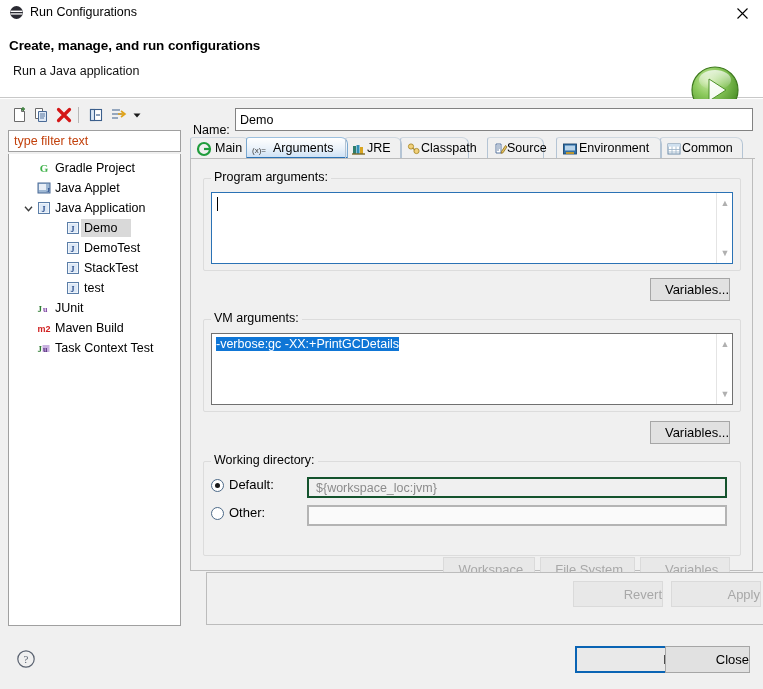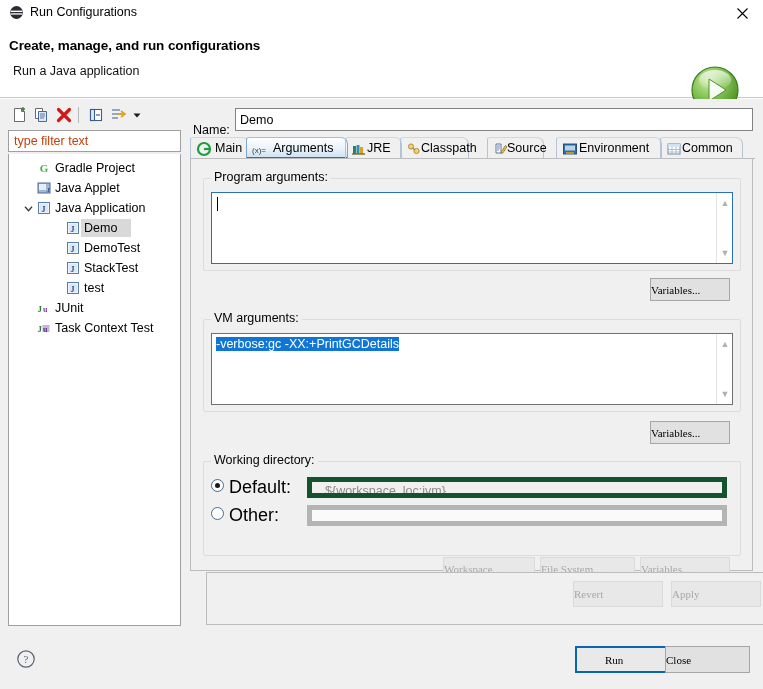--- a/index.html
+++ b/index.html
@@ -236,24 +236,24 @@
   }
   .ta-scroll .arr.up { top: 2px; }
   .ta-scroll .arr.dn { bottom: 2px; }
 
   
   .btn {
     position: absolute;
     box-sizing: border-box;
     border: 1px solid #a6a6a6;
     background: #e1e1e1;
-    font-family: Liberation Serif, serif;
-    font-size: 11px;
+    font-family: Liberation Sans, sans-serif;
+    font-size: 13px;
     color: #000;
-    text-align: left;
+    text-align: right;
     cursor: pointer;
     white-space: nowrap;
     padding: 0;
   }
   .btn.primary { border: 2px solid #0a64b4; background: #e9e9e9; }
   .btn.flat-dis { color: #a8a8a8; background: #e8e8e8; border-color: #dadada; }
 
   
   .radio-row { position: absolute; height: 20px; }
   .radio {
@@ -261,31 +261,31 @@
     border-radius: 50%;
     border: 1px solid #4d6a88;
     background: #ffffff;
     box-sizing: border-box;
   }
   .radio .dot {
     position: absolute; left: 3px; top: 3px; width: 5px; height: 5px;
     border-radius: 50%; background: #1a1a1a;
   }
   .radio-row .rlbl {
-    position: absolute; left: 18px; top: 1px; font-size: 18px;
+    position: absolute; left: 18px; top: 1px; font-size: 13px;
   }
   .ro-field {
     position: absolute;
     box-sizing: border-box;
-    border: 5px solid #14532d;
+    border: 2px solid #14532d;
     background: #f0f0f0;
     font-size: 12.5px;
     color: #8c8c8c;
     line-height: 19px;
-    padding-left: 13px;
+    padding-left: 7px;
     white-space: nowrap;
     overflow: hidden;
   }
 
   
   #applybar {
     position: absolute; left: 16px; top: 470px; width: 563px; height: 53px;
     box-sizing: border-box;
     border: 1px solid #bcbcbc;
     background: #f0f0f0;
@@ -478,20 +478,28 @@
         <div class="tree-item lvl1">
           <span class="ti-icon">
             <svg width="14" height="14" viewBox="0 0 14 14">
               <text x="0.5" y="11" font-size="9" font-weight="bold" fill="#2f7d32" font-family="Liberation Serif, serif">J</text>
               <text x="6" y="11" font-size="8" font-weight="bold" fill="#7a3fa0" font-family="Liberation Serif, serif">u</text>
             </svg>
           </span>
           <span class="ti-label">JUnit</span>
         </div>
 
+        <div class="tree-item lvl1">
+          <span class="ti-icon">
+            <svg width="14" height="14" viewBox="0 0 14 14">
+              <text x="0.5" y="11" font-size="9" font-weight="bold" fill="#d02020" font-family="Liberation Sans, sans-serif">m2</text>
+            </svg>
+          </span>
+          <span class="ti-label">Maven Build</span>
+        </div>
 
         <div class="tree-item lvl1">
           <span class="ti-icon">
             <svg width="14" height="14" viewBox="0 0 14 14">
               <text x="0.5" y="11" font-size="9" font-weight="bold" fill="#2f7d32" font-family="Liberation Serif, serif">J</text>
               <rect x="5.5" y="4" width="7" height="7" fill="#c9b2e0"></rect>
               <text x="6" y="11" font-size="8" font-weight="bold" fill="#5b3080" font-family="Liberation Serif, serif">u</text>
             </svg>
           </span>
           <span class="ti-label">Task Context Test</span>

